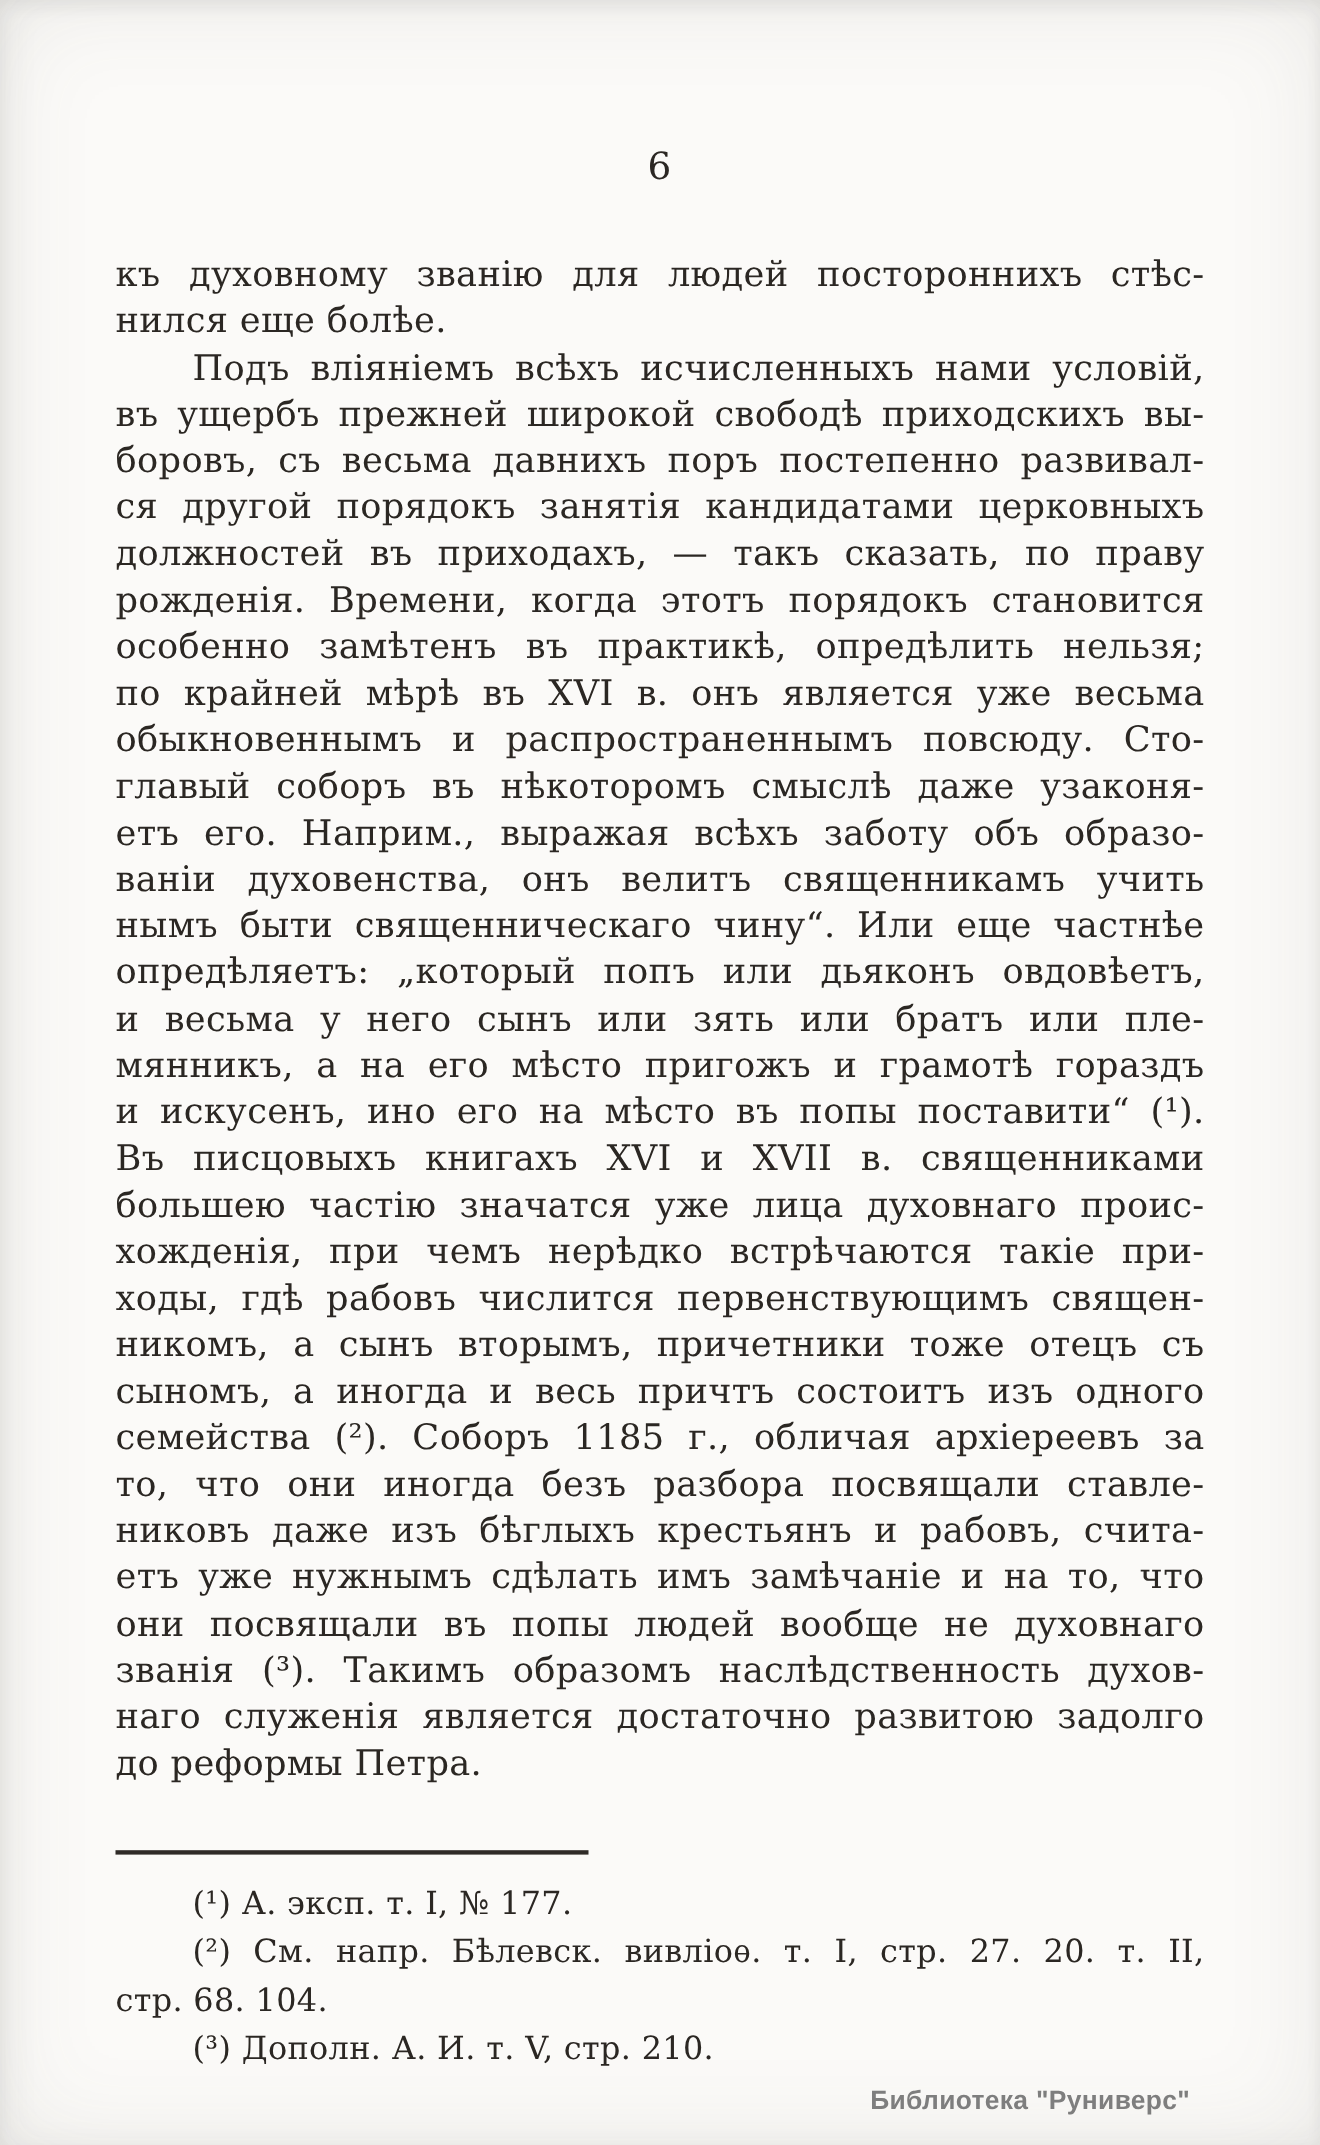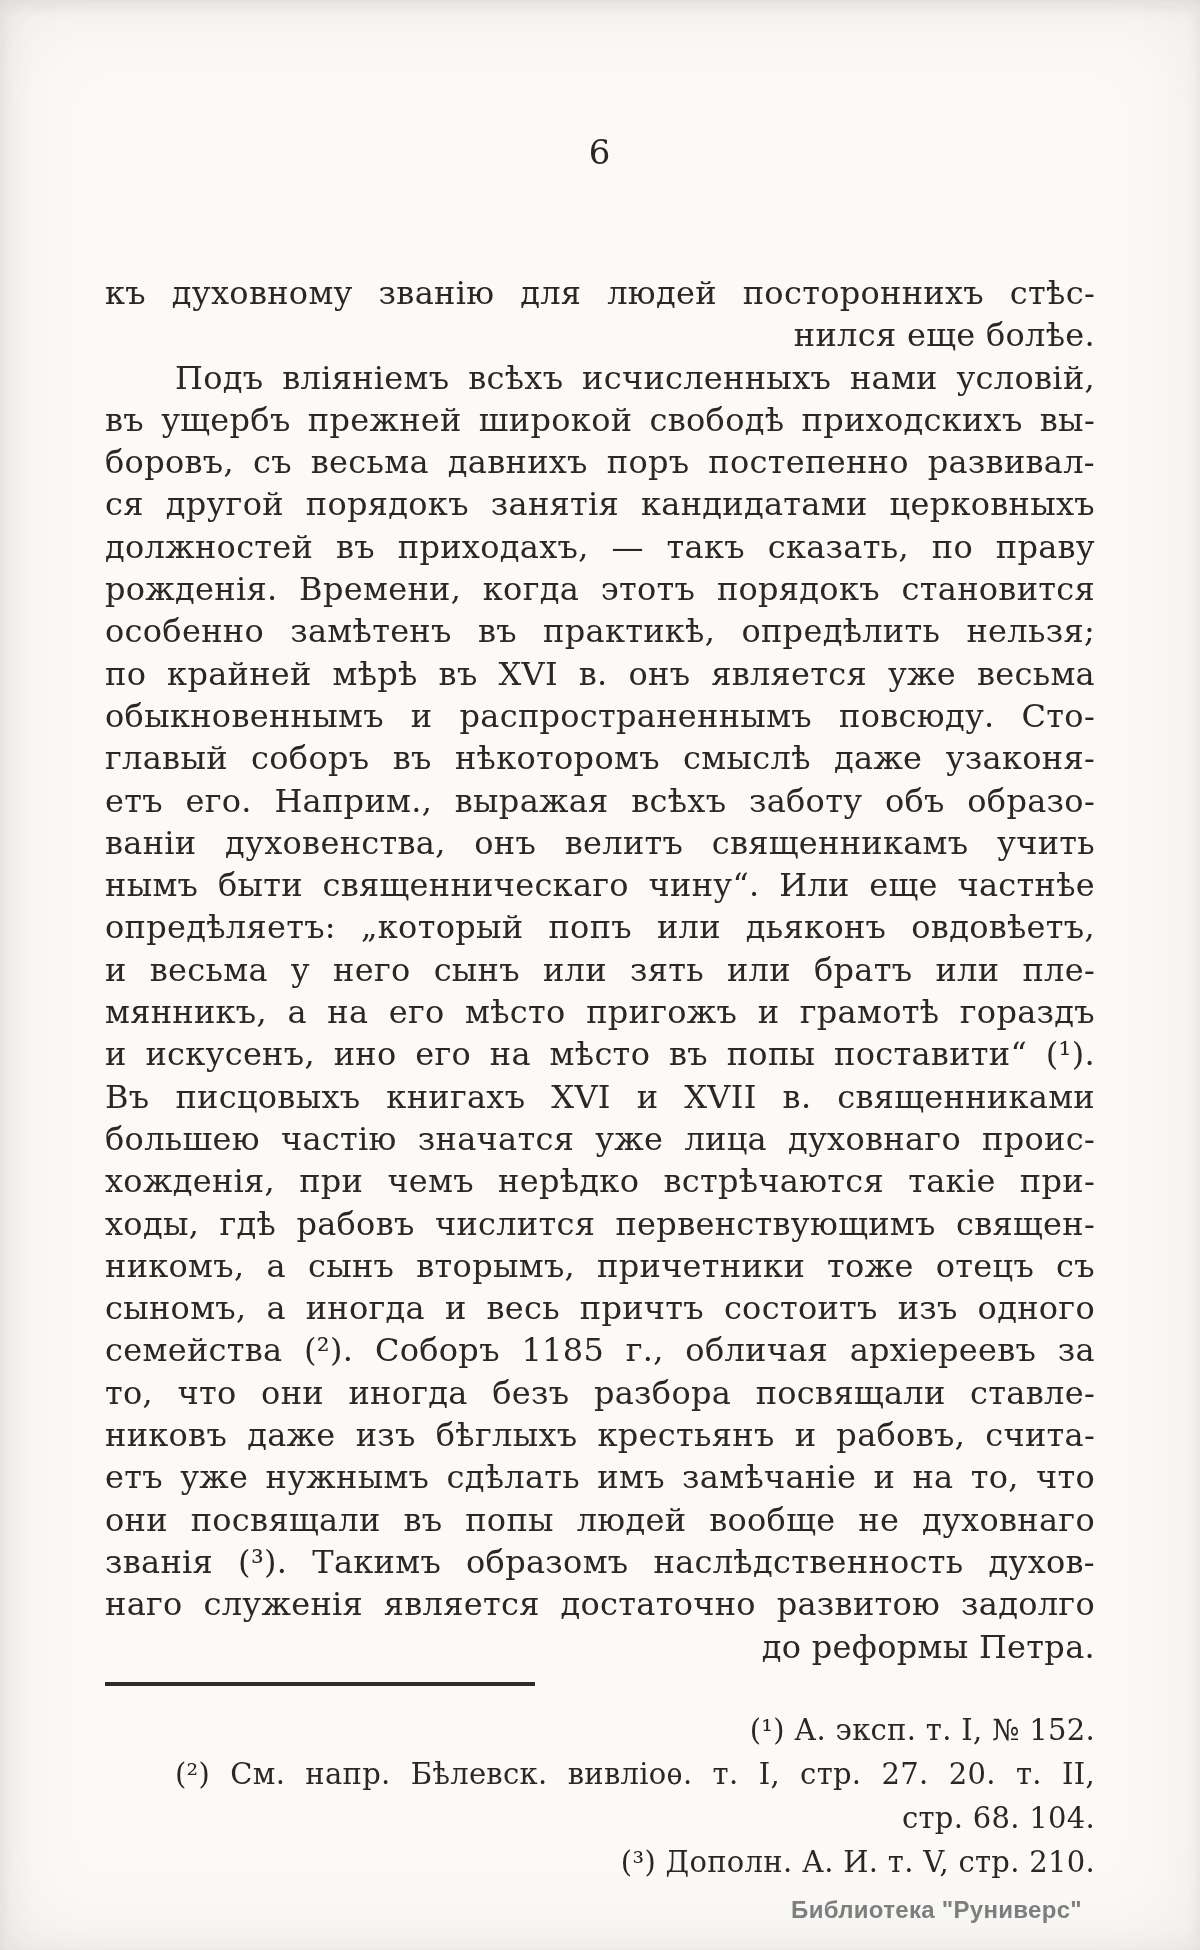--- a/index.html
+++ b/index.html
@@ -28,25 +28,23 @@
     letter-spacing: 1px;
   }
   .body-text {
     position: absolute;
     left: 105px;
     top: 228px;
     width: 990px;
     font-size: 32px;
     line-height: 42.3px;
     letter-spacing: 0.3px;
-    margin-top: 44px;
   }
   .line {
     width: 100%;
-    text-align: right;
   }
   .line.j {
     text-align: justify;
     text-align-last: justify;
   }
   .line.indent {
     text-indent: 70px;
   }
   .footnote-rule {
     position: absolute;
@@ -111,19 +109,19 @@
       <div class="line j">то, что они иногда безъ разбора посвящали ставле-</div>
       <div class="line j">никовъ даже изъ бѣглыхъ крестьянъ и рабовъ, счита-</div>
       <div class="line j">етъ уже нужнымъ сдѣлать имъ замѣчаніе и на то, что</div>
       <div class="line j">они посвящали въ попы людей вообще не духовнаго</div>
       <div class="line j">званія (³). Такимъ образомъ наслѣдственность духов-</div>
       <div class="line j">наго служенія является достаточно развитою задолго</div>
       <div class="line">до реформы Петра.</div>
     </div>
   <div class="footnote-rule"></div>
   <div class="footnotes">
-      <div class="line indent">(¹) А. эксп. т. I, № 152.</div>
+      <div class="line indent">(¹) А. эксп. т. I, № 177.</div>
       <div class="line indent j">(²) См. напр. Бѣлевск. вивліоѳ. т. I, стр. 27. 20. т. II,</div>
       <div class="line">стр. 68. 104.</div>
       <div class="line indent">(³) Дополн. А. И. т. V, стр. 210.</div>
     </div>
   <div class="watermark">Библиотека "Руниверс"</div>
 </div>
 
 </body></html>

